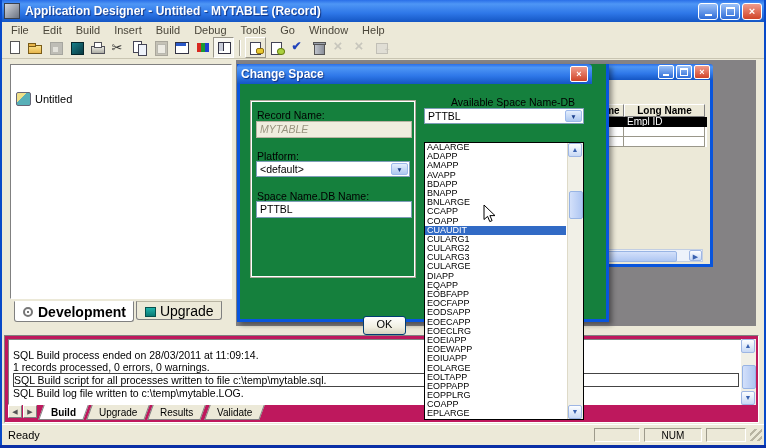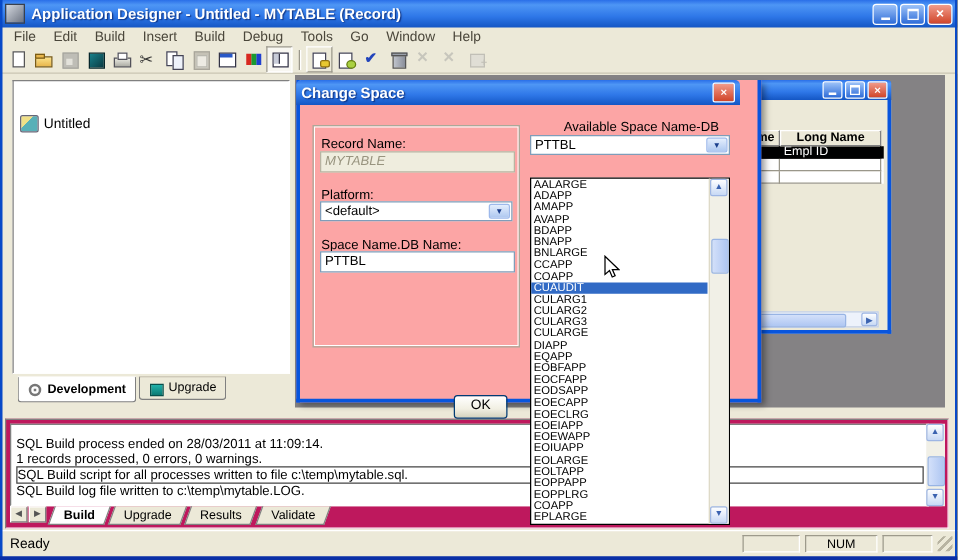--- a/index.html
+++ b/index.html
@@ -68,21 +68,21 @@
   .ic-new-window::after{content:"+";left:11px;top:5px;font-size:9px;color:#9A978A;}
   
   .mdi{position:absolute;left:236px;top:60px;width:520px;height:266px;background:#848284;}
   .wspanel{position:absolute;left:10px;top:64px;width:222px;height:235px;background:#fff;
     border:1px solid;border-color:#808080 #fff #fff #808080;box-sizing:border-box;z-index:2;}
   .treeitem{display:flex;align-items:center;gap:4px;padding:3px 0 0 5px;margin-top:24px;}
   .tree-icon{width:13px;height:12px;background:linear-gradient(135deg,#F0E088 0 40%,#58B0B8 40%);
     border:1px solid #667;border-radius:2px;flex:none;}
   .wstabs{position:absolute;left:14px;top:301px;height:20px;display:flex;z-index:2;}
   .wtab{height:17px;border:1px solid #808080;border-top:1px solid #B8B4A2;background:#ECE9D8;
-    font-size:10px;display:flex;align-items:center;gap:4px;padding:0 7px;margin-right:2px;
+    font-size:14px;display:flex;align-items:center;gap:4px;padding:0 7px;margin-right:2px;
     border-radius:0 0 3px 3px;}
   .wtab.active{background:#fff;font-weight:bold;height:19px;border-top-color:#fff;}
   .wicon{width:12px;height:12px;position:relative;flex:none;}
   .wicon-development::before{content:"";position:absolute;inset:1px;border:2px solid #777;border-radius:50%;}
   .wicon-development::after{content:"";position:absolute;left:5px;top:5px;width:2px;height:2px;background:#777;}
   .wicon-upgrade::before{content:"";position:absolute;left:1px;top:2px;width:9px;height:8px;
     background:linear-gradient(#20B2AA,#0A7A74);border:1px solid #06504C;}
   
   .recwin{position:absolute;left:583px;top:80px;width:124px;height:184px;background:#ECE9D8;
     border:3px solid #0855DD;border-top:none;z-index:3;}
@@ -100,21 +100,21 @@
   .grow{display:flex;height:10px;line-height:10px;background:#fff;}
   .grow .gc{border-right:1px solid #9A978A;border-bottom:1px solid #9A978A;box-sizing:border-box;overflow:hidden;}
   .grow .gc.c1{width:36px;} .grow .gc.c2{width:81px;padding-left:3px;}
   .grow.sel{background:#000;color:#fff;}
   .grow.sel .gc{border-color:#000;}
   .rec-hsb{position:absolute;left:2px;top:169px;width:115px;height:13px;background:#EDF2FB;border:1px solid #C2CEE2;box-sizing:border-box;}
   .rec-hsb .hthumb{position:absolute;left:1px;top:1px;width:85px;height:9px;background:linear-gradient(#D3E0FA,#AEC6F2);border:1px solid #98B4E4;border-radius:2px;}
   .rec-hsb .harrow{position:absolute;right:0;top:0;width:13px;height:11px;background:linear-gradient(#FDFEFF,#C8D9F5);
     border:1px solid #9EB6E4;border-radius:2px;color:#3A62B0;font-size:7px;line-height:11px;text-align:center;box-sizing:border-box;}
   
-  .dialog{position:absolute;left:237px;top:64px;width:372px;height:258px;background:#fca5a5;
+  .dialog{position:absolute;left:237px;top:64px;width:372px;height:258px;background:#15803d;
     border:3px solid #0855DD;border-top:none;box-sizing:border-box;z-index:20;
     box-shadow:3px 3px 5px rgba(0,0,0,.4);padding-left:44px;}
   .dlg-title{position:absolute;left:-3px;top:0;width:355px;height:20px;
     background:linear-gradient(180deg,#2A6FE8 0%,#4E96F5 18%,#2E77E8 60%,#1456C4 100%);
     border-radius:4px 4px 0 0;display:flex;align-items:center;padding:0 4px;box-sizing:border-box;}
   .dlg-title .t{color:#fff;font-weight:bold;font-size:12px;text-shadow:1px 1px 1px rgba(10,36,106,.8);flex:1;}
   .dlg-body{position:absolute;left:0;top:20px;right:0;bottom:0;}
   .etched{position:absolute;left:10px;top:16px;width:164px;height:176px;
     border:1px solid #ACA899;box-shadow:inset 0 0 0 1px #fff;}
   .dlbl{position:absolute;font-size:10.5px;}

